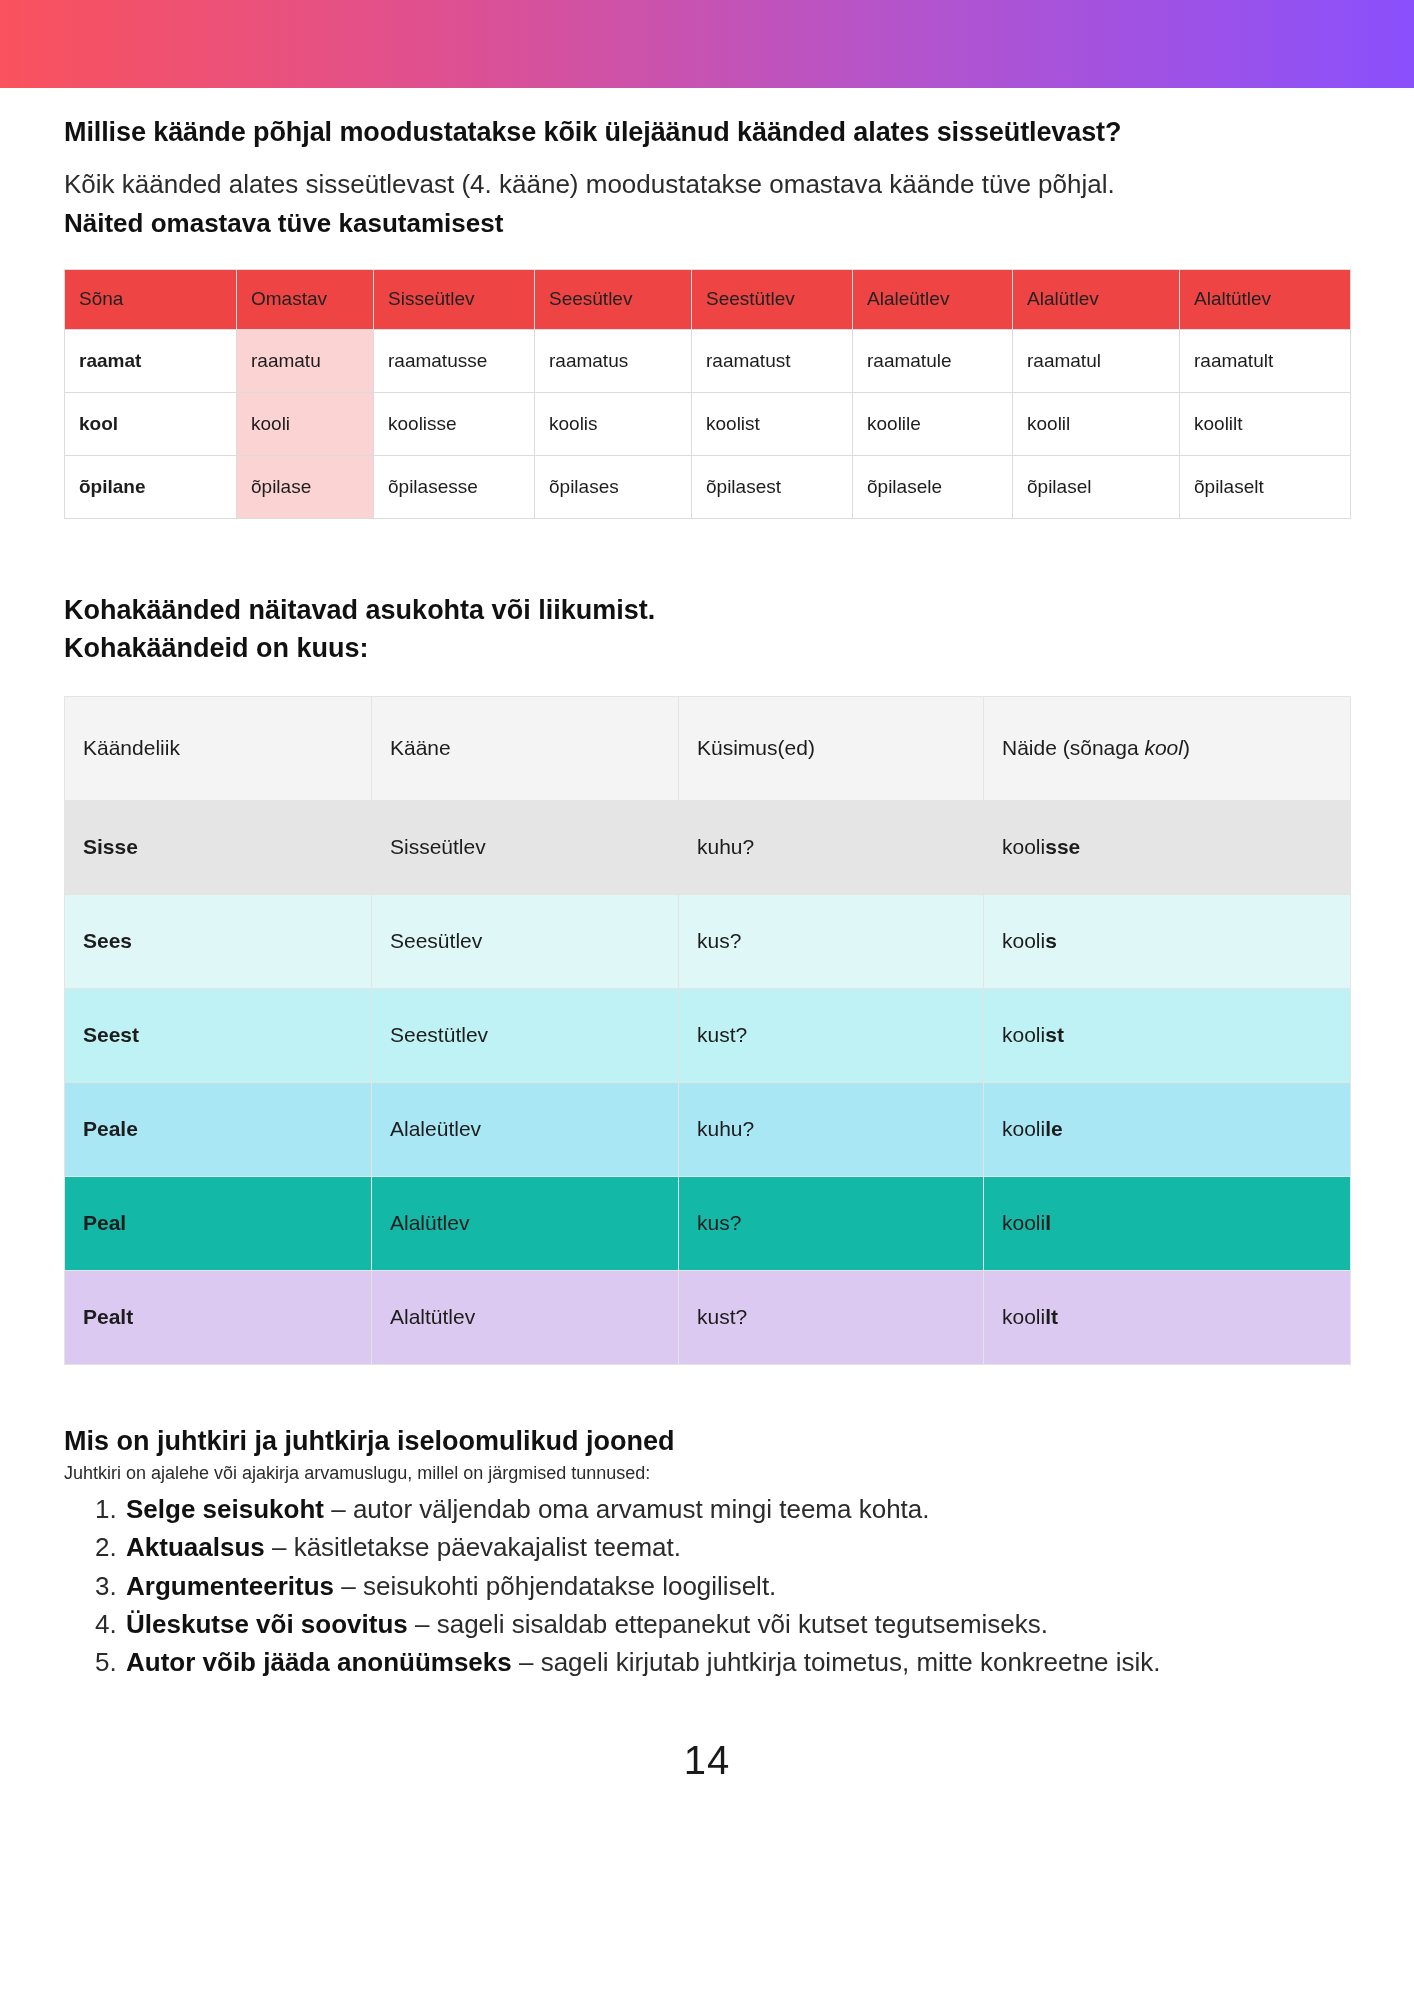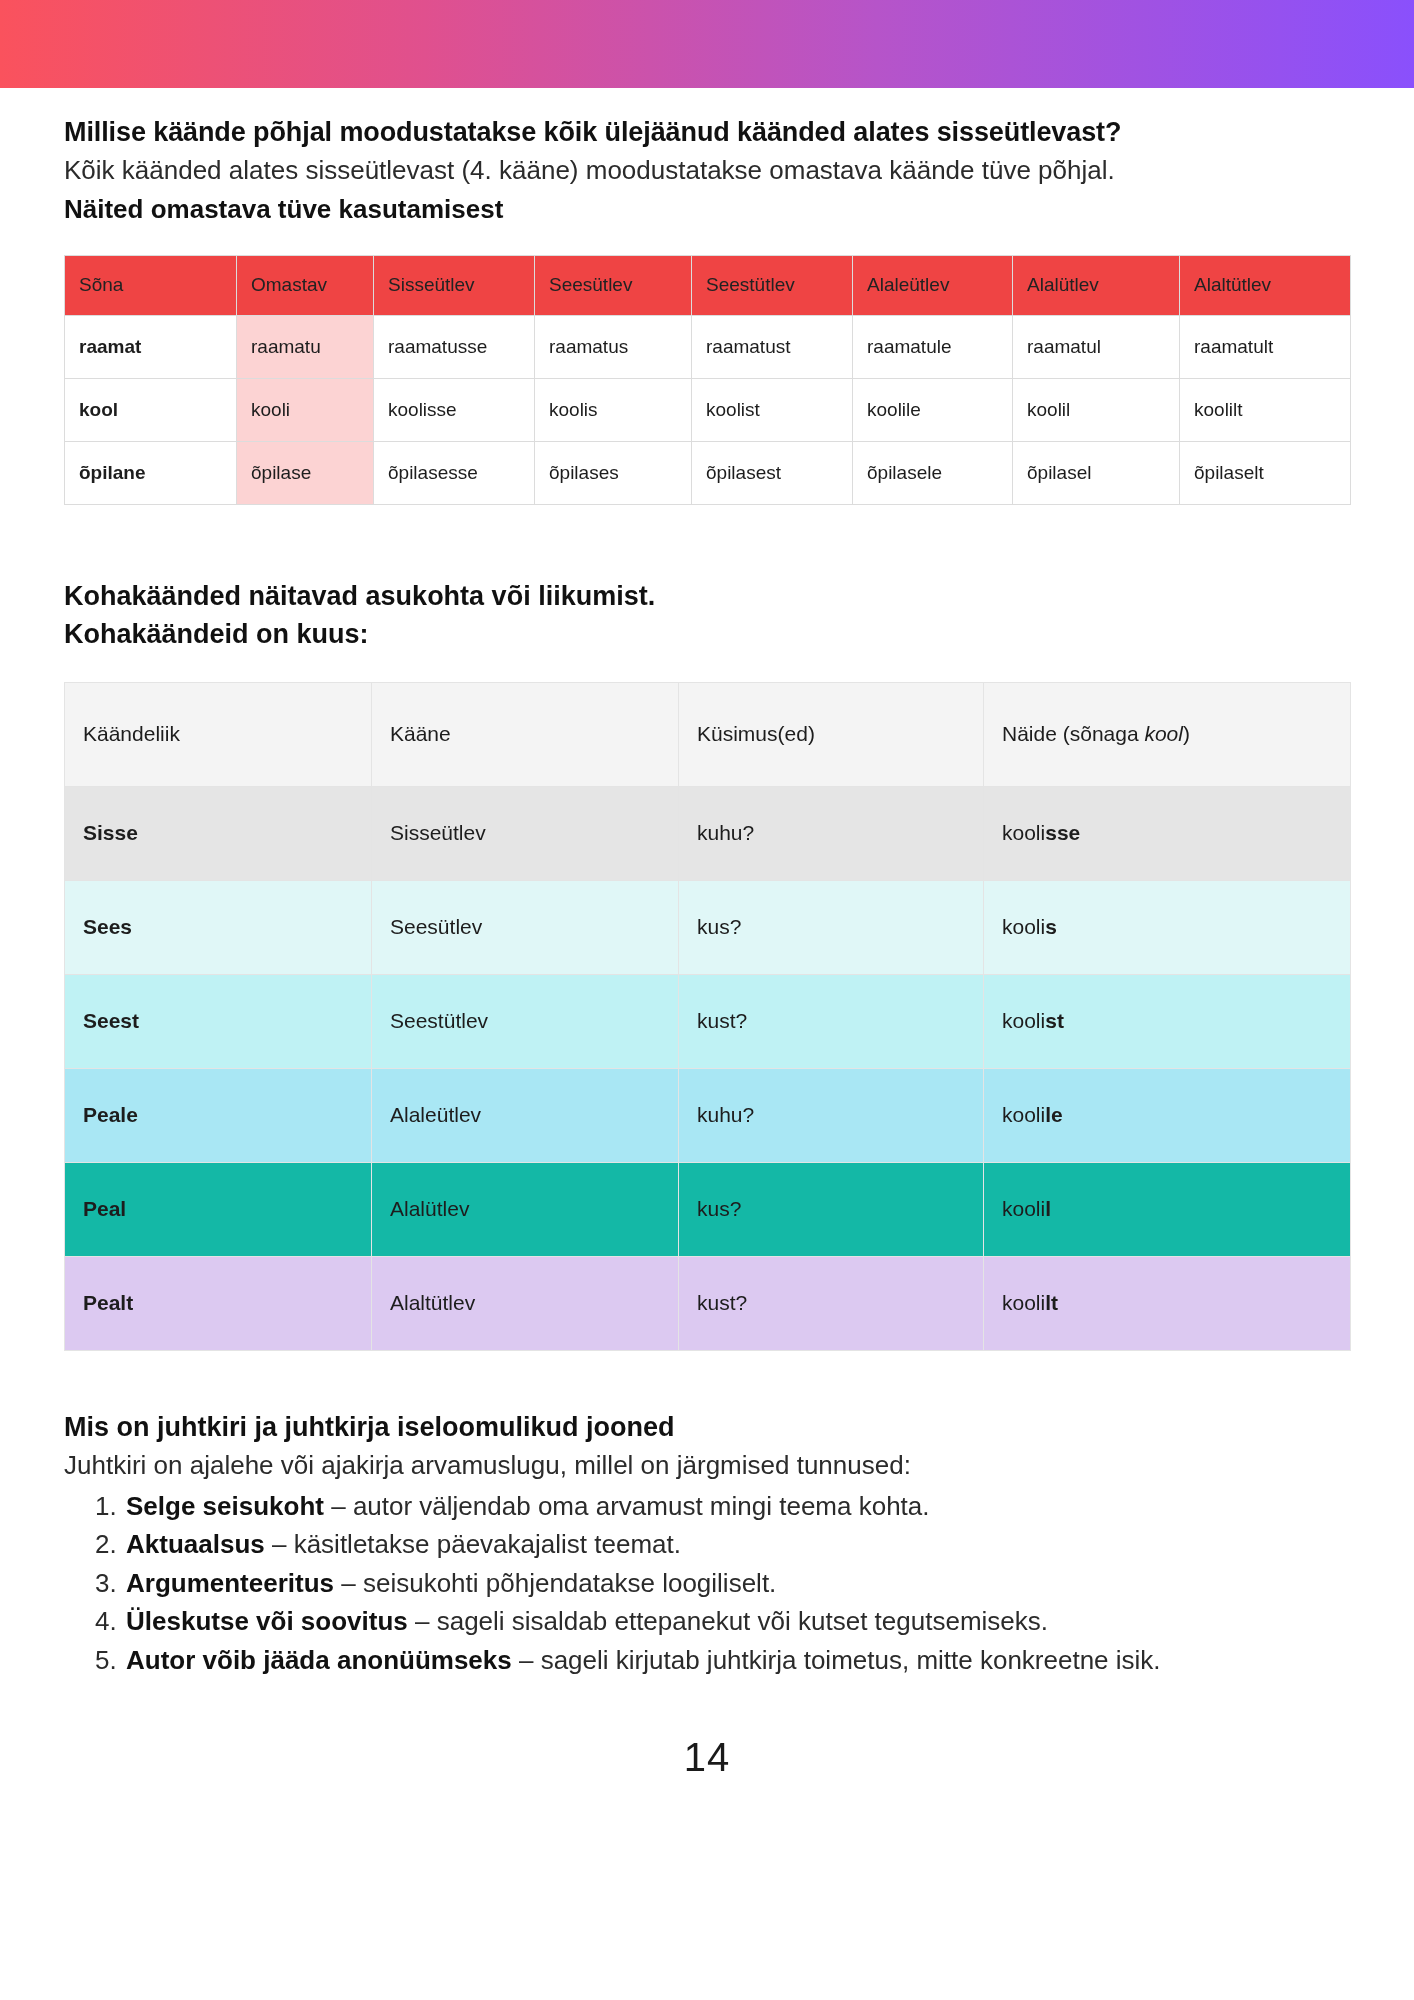--- a/index.html
+++ b/index.html
@@ -36,21 +36,21 @@
     letter-spacing: -0.1px;
     color: #111111;
     max-width: 1120px;
   }
   p.body-text {
     font-size: 26px;
     line-height: 1.38;
     color: #2b2b2b;
     font-weight: 400;
     max-width: 1230px;
-    margin-top: 2px;
+    margin-top: 16px;
   }
   h3.sub-head {
     font-size: 26px;
     font-weight: bold;
     color: #111111;
     margin-top: 2px;
     line-height: 1.4;
   }
 
   
@@ -129,21 +129,21 @@
 
   
   .lower { margin-top: 58px; }
   .lower h2 {
     font-size: 27px;
     font-weight: bold;
     color: #111111;
     line-height: 1.4;
   }
   .lower p {
-    font-size: 26px;
+    font-size: 18px;
     color: #2b2b2b;
     line-height: 1.4;
     margin-top: 1px;
   }
   ol.features {
     margin-top: 4px;
     padding-left: 60px;
     font-size: 26px;
     line-height: 1.44;
     color: #2b2b2b;

